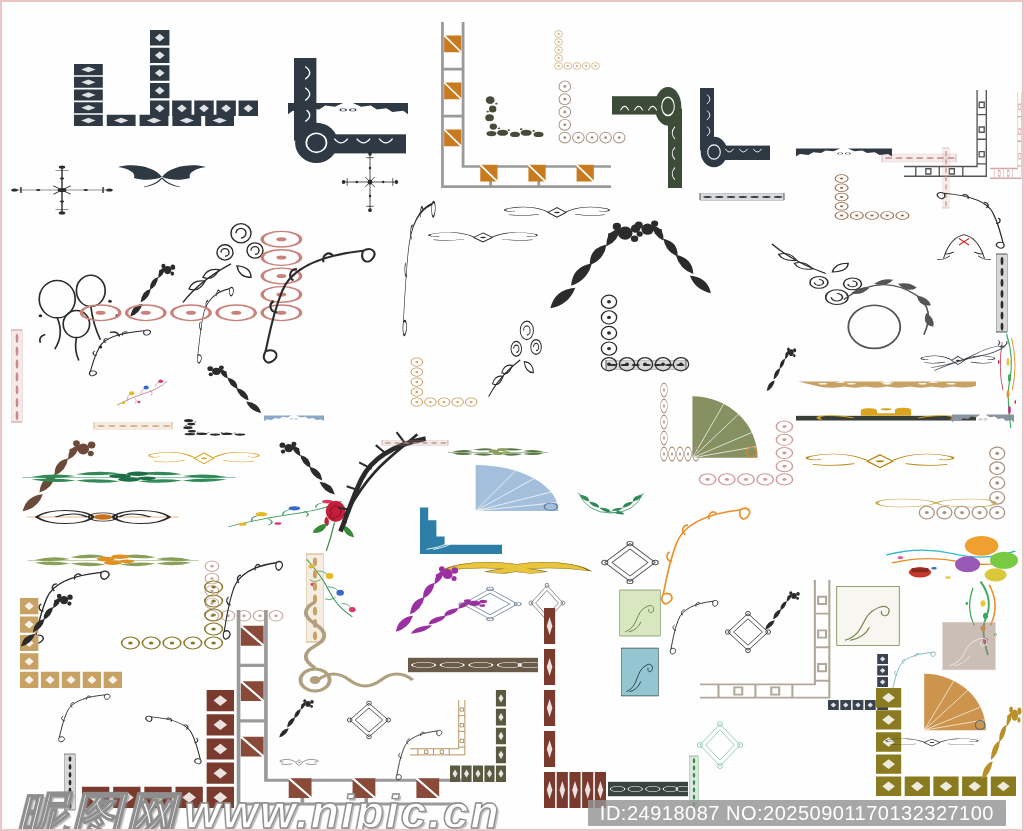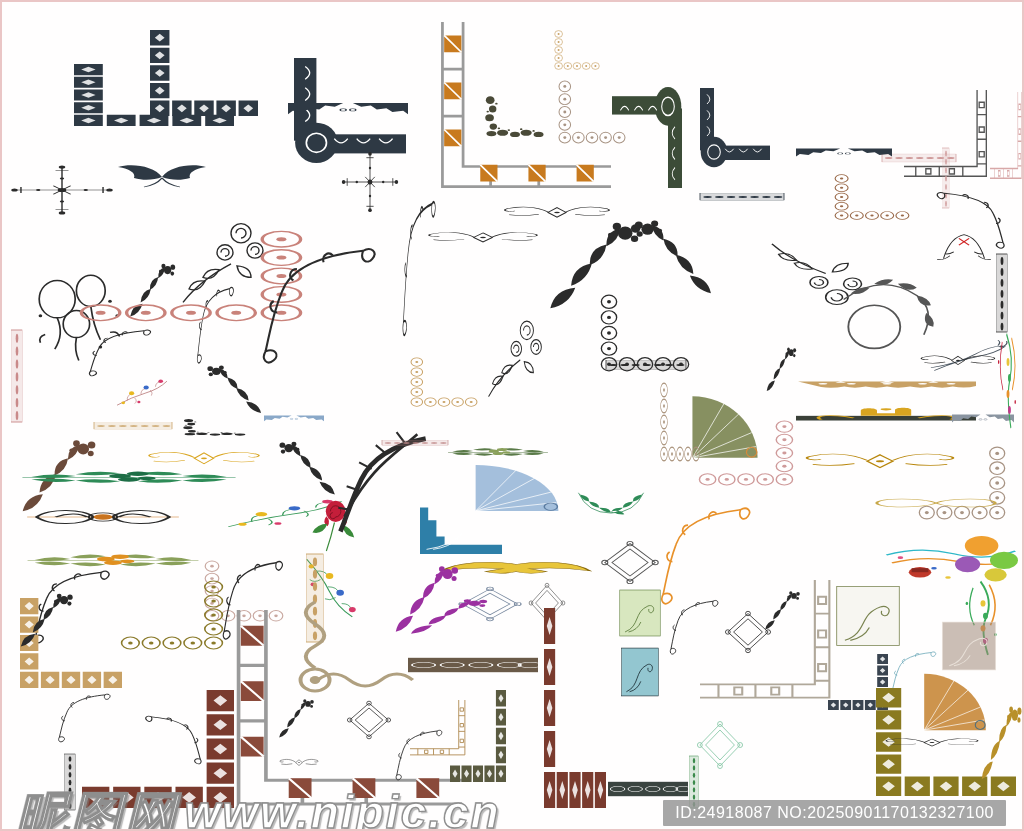--- a/index.html
+++ b/index.html
@@ -15,21 +15,21 @@
     font-style:italic;font-weight:bold;color:#ffffff;
     -webkit-text-stroke:1.3px #8e8e8e;
     text-shadow:2px 2px 1px rgba(130,130,130,.55), -1px -1px 0 rgba(160,160,160,.5);
     letter-spacing:2px;
   }
   .wm-cn{font-size:52px;vertical-align:-6px;}
   .wm-url{font-size:46px;}
   .id-bar{
     position:absolute;right:16px;top:798px;z-index:6;height:26px;line-height:26px;
     padding:0 12px;background:rgba(148,148,148,.82);color:#ffffff;
-    font-size:16px;letter-spacing:.5px;border-radius:1px;
+    font-size:20px;letter-spacing:.5px;border-radius:1px;
   }
 </style>
 </head>
 <body>
 
 <svg width="0" height="0" style="position:absolute" aria-hidden="true">
 <defs>
   <g id="sym-tileCorner">
     <path fill="currentColor" d="M0 0h18v18H0z M0 20.5h18v18H0z M0 41h18v18H0z M0 61.5h18v18H0z M0 82h18v18H0z M20.5 82h18v18H20.5z M41 82h18v18H41z M61.5 82h18v18H61.5z M82 82h18v18H82z"></path>
     <path fill="#fff" opacity=".85" d="M9 4.5l4.5 4.5L9 13.5 4.5 9z M9 25l4.5 4.5L9 34 4.5 29.5z M9 45.5l4.5 4.5L9 54.5 4.5 50z M9 66l4.5 4.5L9 75 4.5 70.5z M9 86.5l4.5 4.5L9 95.5 4.5 91z M29.5 86.5L34 91l-4.5 4.5L25 91z M50 86.5L54.5 91 50 95.5 45.5 91z M70.5 86.5L75 91l-4.5 4.5L66 91z M91 86.5L95.5 91 91 95.5 86.5 91z"></path>

